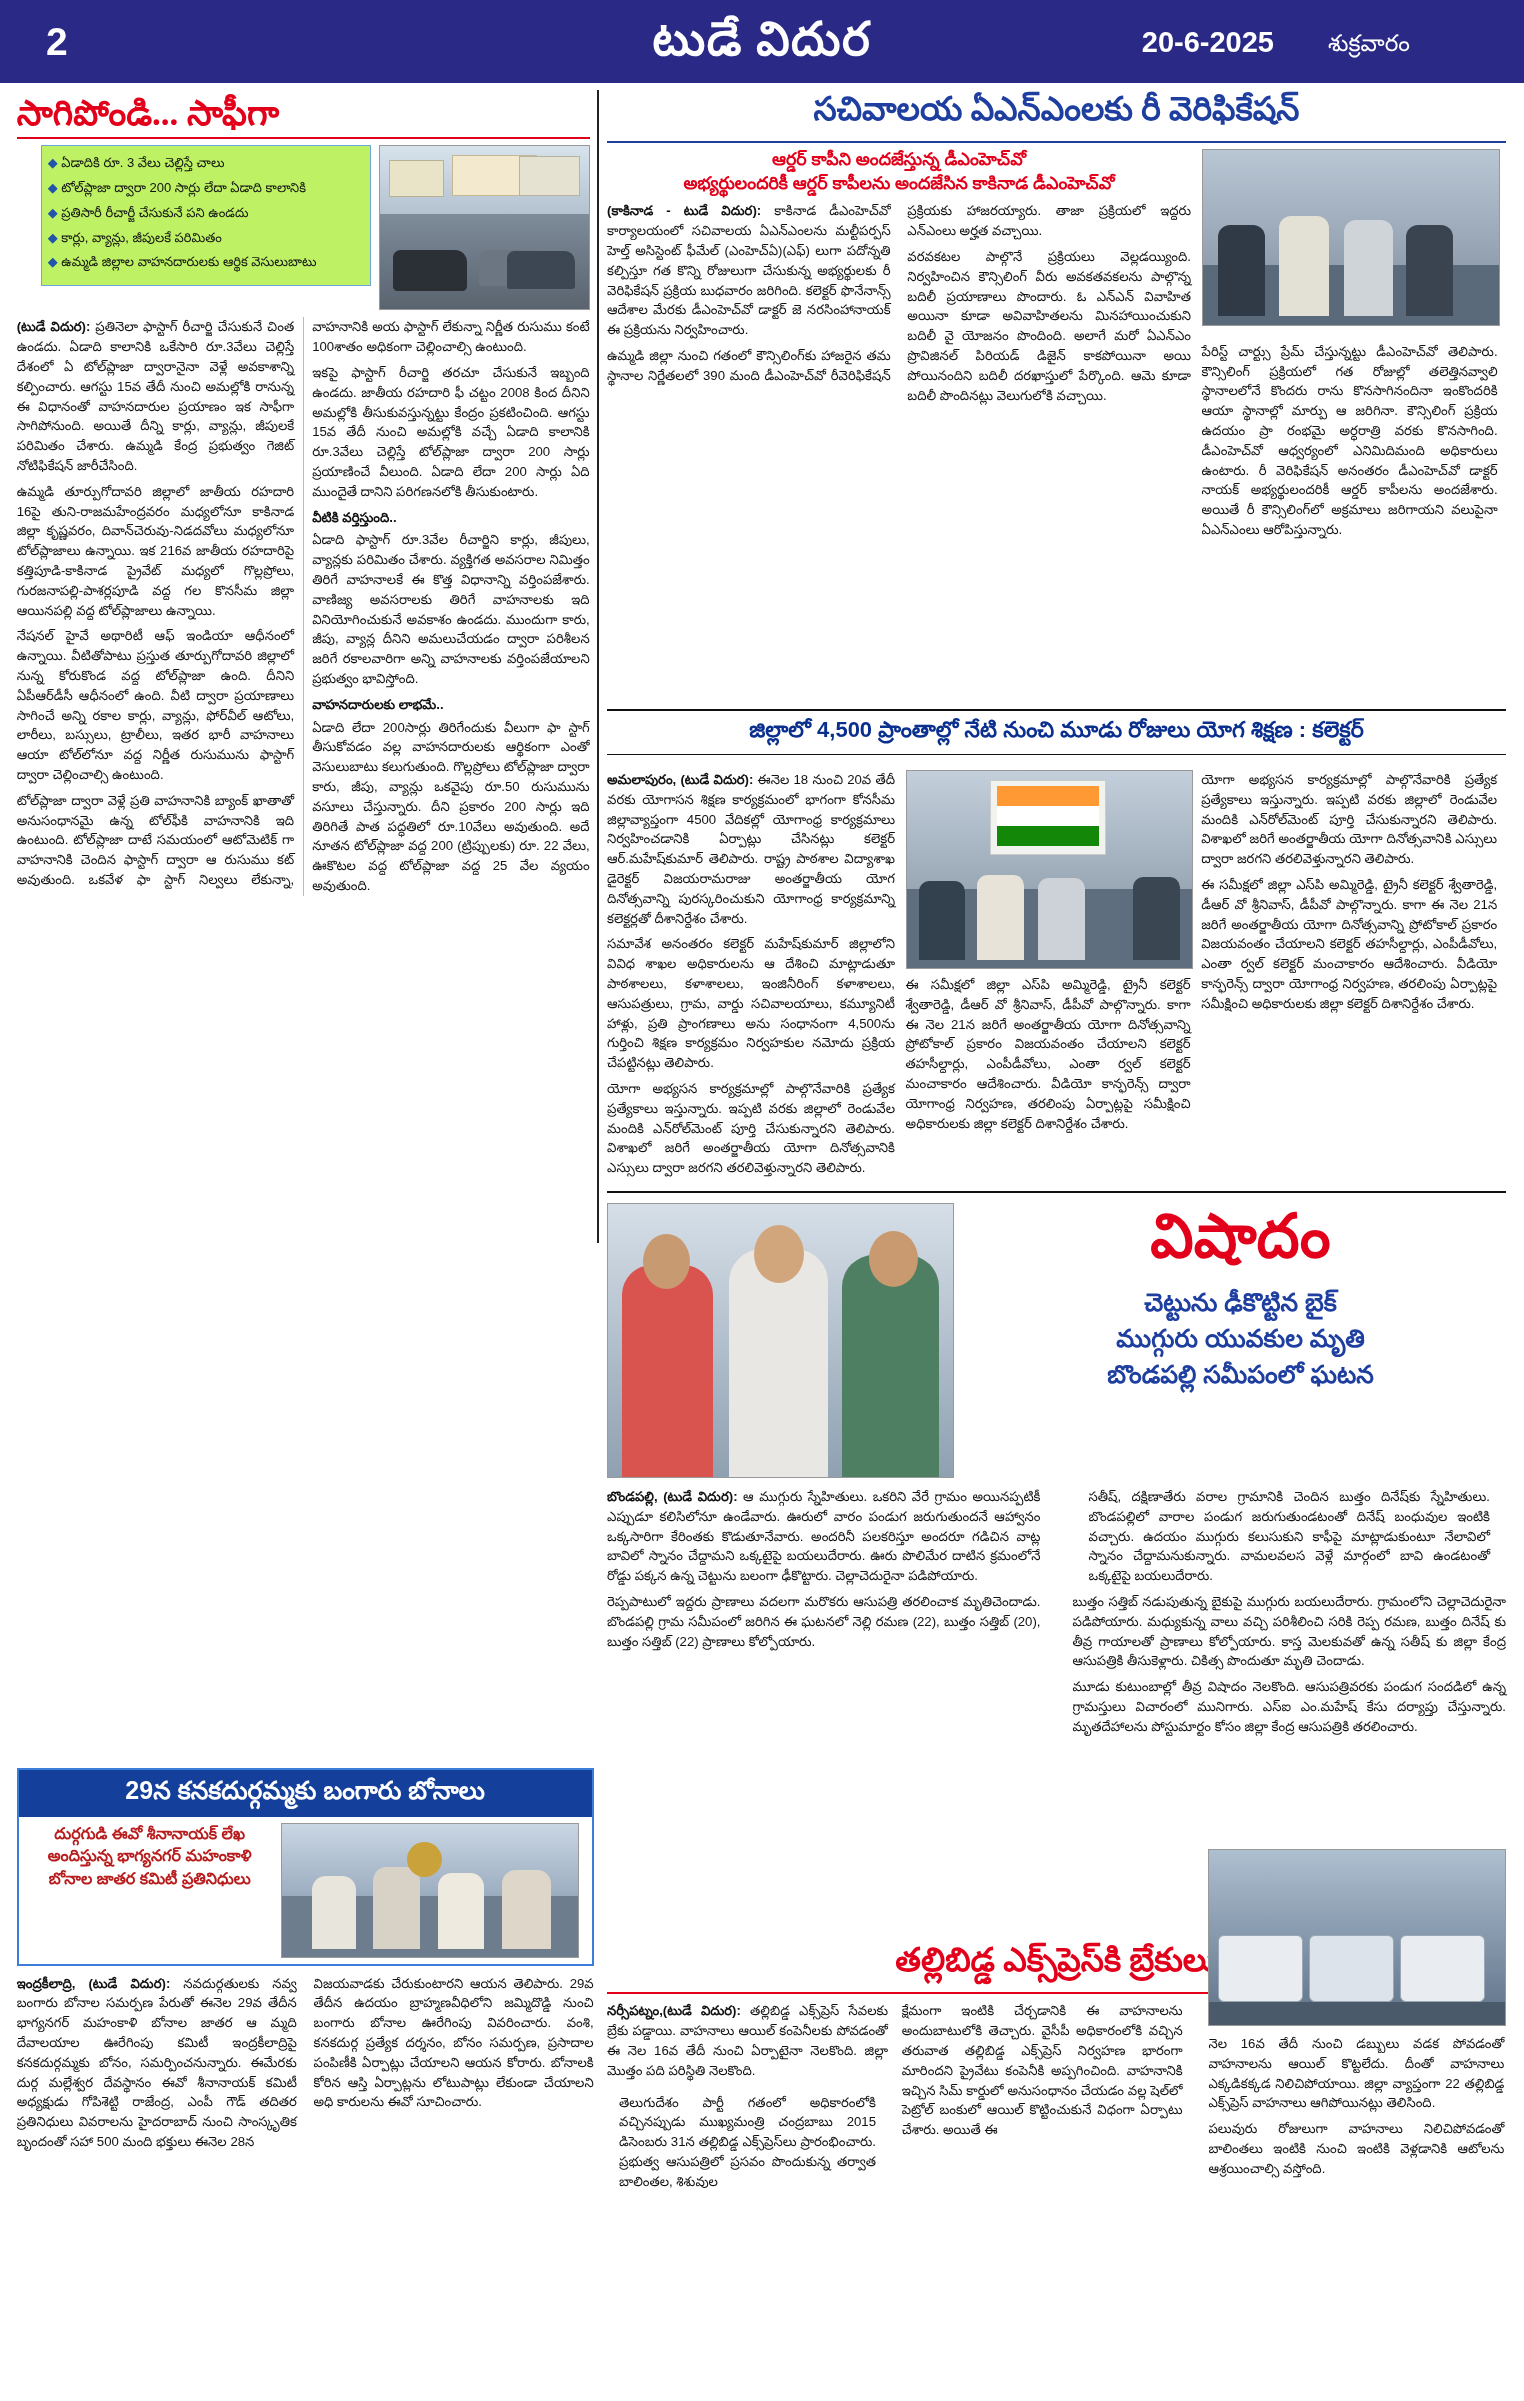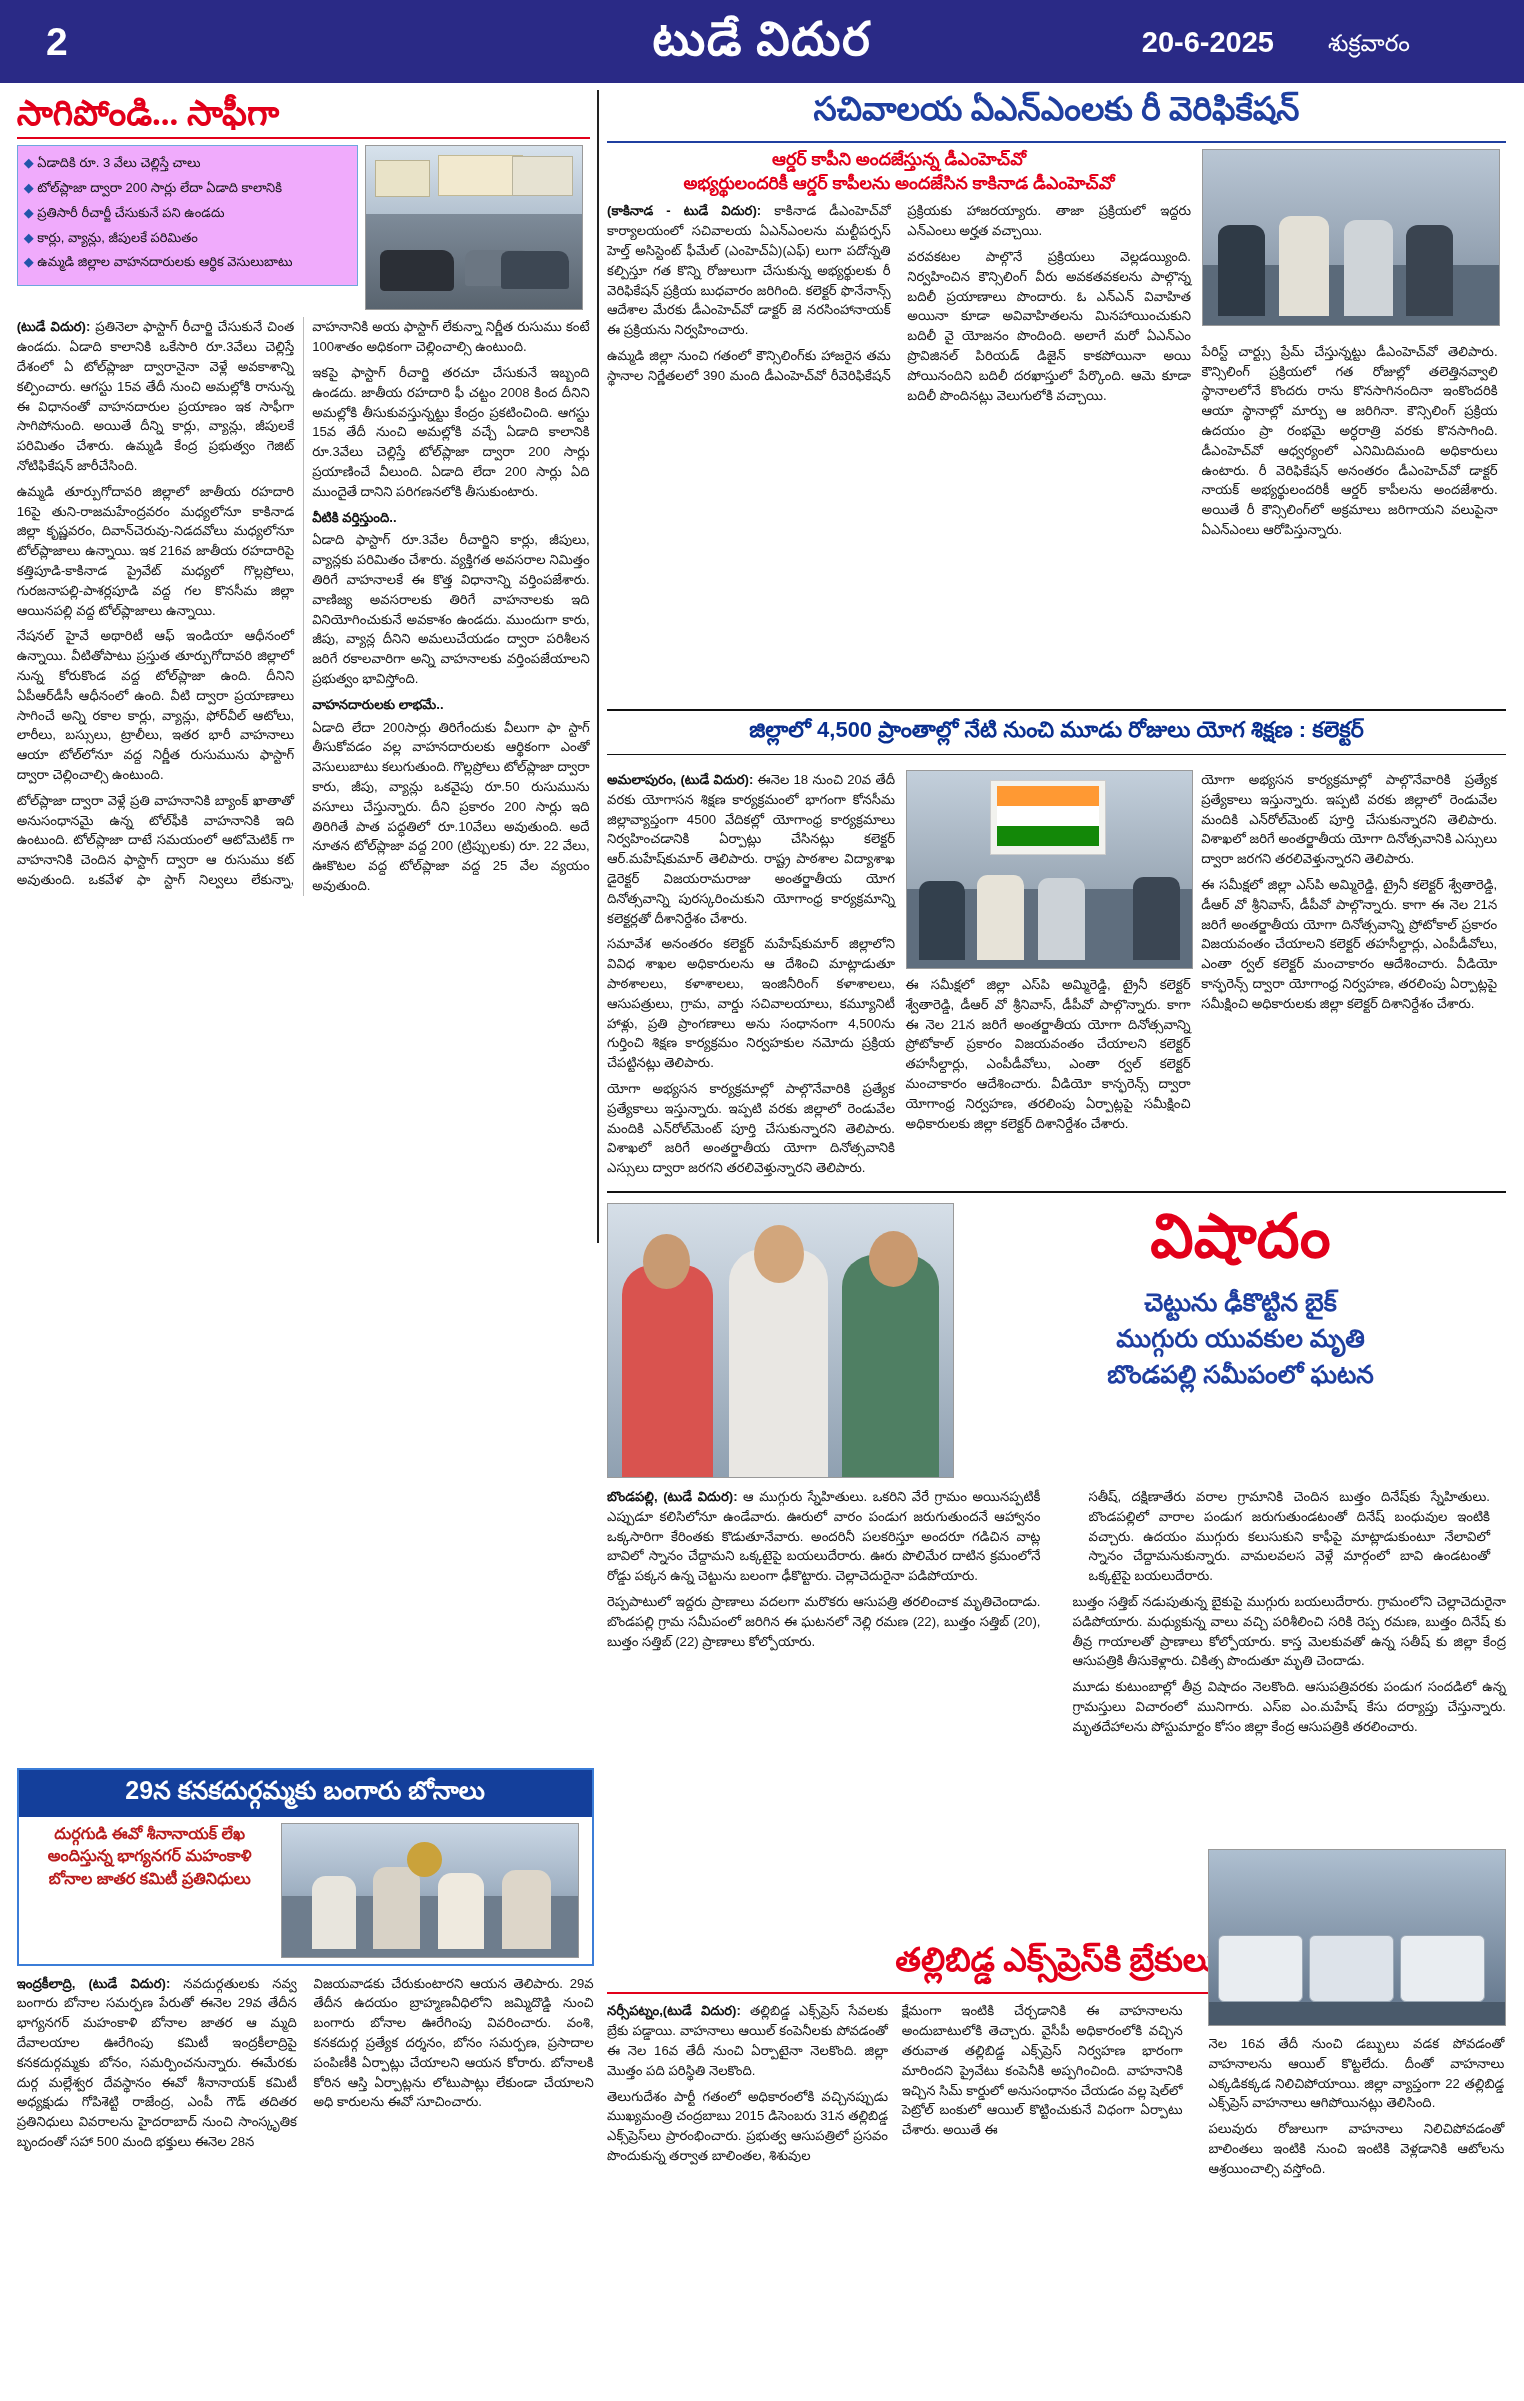--- a/index.html
+++ b/index.html
@@ -10,21 +10,21 @@
   .masthead{position:absolute;left:0;top:0;width:1524px;height:83px;background:#2a2a86;}
   .masthead .pageno{position:absolute;left:46px;top:20px;color:#fff;font-size:39px;font-weight:bold;}
   .masthead .title{position:absolute;left:0;right:0;top:12px;text-align:center;color:#fff;font-size:47px;font-weight:bold;letter-spacing:1.5px;font-family:"Liberation Serif",serif;}
   .masthead .date{position:absolute;right:250px;top:26px;color:#fff;font-size:29px;font-weight:bold;}
   .masthead .day{position:absolute;right:114px;top:30px;color:#fff;font-size:23px;}
 
   
   .body-text{font-size:13.2px;line-height:1.5;text-align:justify;color:#111;font-family:"Liberation Sans",sans-serif;}
   .lead{font-weight:bold;}
   .hdr-red{color:#e2001a;font-size:35px;font-weight:bold;font-family:"Liberation Serif",serif;line-height:1;padding:4.6px 0 6px;}
-  .bullets{border:1.5px solid #6da6dd;background:#f0abfc;padding:7.6px 6px;font-size:13px;line-height:1.55;}
+  .bullets{border:1.5px solid #6da6dd;background:#bef264;padding:7.6px 6px;font-size:13px;line-height:1.55;margin-left:24px;}
   .bullets div{padding-left:15px;text-indent:-15px;margin-bottom:4.6px;color:#111;}
   .bullets .dia{color:#2255aa;}
   .ph{background:linear-gradient(160deg,#9fb4c8,#6d8296);border:0.8px solid #999;}
   .ph.street{background:
      linear-gradient(180deg,#cfd8e0 0%,#b9c4cf 38%,#8d99a6 39%,#6f7d8c 100%);}
   .ph.people{background:linear-gradient(180deg,#c9d6e4 0%,#9fb0c2 50%,#5d6e80 100%);}
   .ph.vans{background:linear-gradient(180deg,#b9cada 0%,#7b93ad 55%,#3d4e61 100%);}
   .ph.boys{background:linear-gradient(180deg,#d3dce6 0%,#a5b6c6 55%,#5c6b7c 100%);}
 
   .title-blue{color:#1f3fa0;font-size:33px;font-weight:bold;font-family:"Liberation Serif",serif;text-align:center;}
@@ -223,21 +223,21 @@
   </div>
 
   <div style="position:absolute;left:607px;top:1942px;width:899px;">
     <div class="title-red" style="font-size:33px;">తల్లిబిడ్డ ఎక్స్‌ప్రెస్‌కి బ్రేకులు</div>
     <div style="height:2.3px;background:#e2001a;margin:4.6px 0 7.6px;"></div>
 
     <div style="display:flex;gap:13.7px;">
       <div style="width:281px;" class="body-text">
         <p style="margin:0 0 6px;"><span class="lead">నర్సీపట్నం,(టుడే విదుర):</span>
           <span>తల్లిబిడ్డ ఎక్స్‌ప్రెస్ సేవలకు బ్రేకు పడ్డాయి. వాహనాలు ఆయిల్ కంపెనీలకు పోవడంతో ఈ నెల 16వ తేదీ నుంచి ఏర్పాటైనా నెలకొంది. జిల్లా మొత్తం పది పరిస్థితి నెలకొంది.</span></p>
-        <p style="margin:0;">తెలుగుదేశం పార్టీ గతంలో అధికారంలోకి వచ్చినప్పుడు ముఖ్యమంత్రి చంద్రబాబు 2015 డిసెంబరు 31న తల్లిబిడ్డ ఎక్స్‌ప్రెస్‌లు ప్రారంభించారు. ప్రభుత్వ ఆసుపత్రిలో ప్రసవం పొందుకున్న తర్వాత బాలింతల, శిశువుల</p>
+        <p style="margin:12px;">తెలుగుదేశం పార్టీ గతంలో అధికారంలోకి వచ్చినప్పుడు ముఖ్యమంత్రి చంద్రబాబు 2015 డిసెంబరు 31న తల్లిబిడ్డ ఎక్స్‌ప్రెస్‌లు ప్రారంభించారు. ప్రభుత్వ ఆసుపత్రిలో ప్రసవం పొందుకున్న తర్వాత బాలింతల, శిశువుల</p>
       </div>
       <div style="width:281px;" class="body-text">
         <p style="margin:0;">క్షేమంగా ఇంటికి చేర్చడానికి ఈ వాహనాలను అందుబాటులోకి తెచ్చారు. వైసీపీ అధికారంలోకి వచ్చిన తరువాత తల్లిబిడ్డ ఎక్స్‌ప్రెస్ నిర్వహణ భారంగా మారిందని ప్రైవేటు కంపెనీకి అప్పగించింది. వాహనానికి ఇచ్చిన సిమ్ కార్డులో అనుసంధానం చేయడం వల్ల షెల్‌లో పెట్రోల్ బంకులో ఆయిల్ కొట్టించుకునే విధంగా ఏర్పాటు చేశారు. అయితే ఈ</p>
       </div>
       <div style="width:296px;margin-left:12px;">
         <div class="ph vans" style="width:296px;height:175px;position:relative;overflow:hidden;margin-top:-152px;">
           <div style="position:absolute;inset:0;background:linear-gradient(180deg,#aebfd0,#5e7187);"></div>
           <div style="position:absolute;left:9px;bottom:23px;width:83px;height:65px;background:#e9edf1;border:1.5px solid #9aa7b4;border-radius:6px;"></div>
           <div style="position:absolute;left:100px;bottom:23px;width:83px;height:65px;background:#dde3ea;border:1.5px solid #9aa7b4;border-radius:6px;"></div>
           <div style="position:absolute;left:191px;bottom:23px;width:83px;height:65px;background:#e9edf1;border:1.5px solid #9aa7b4;border-radius:6px;"></div>

